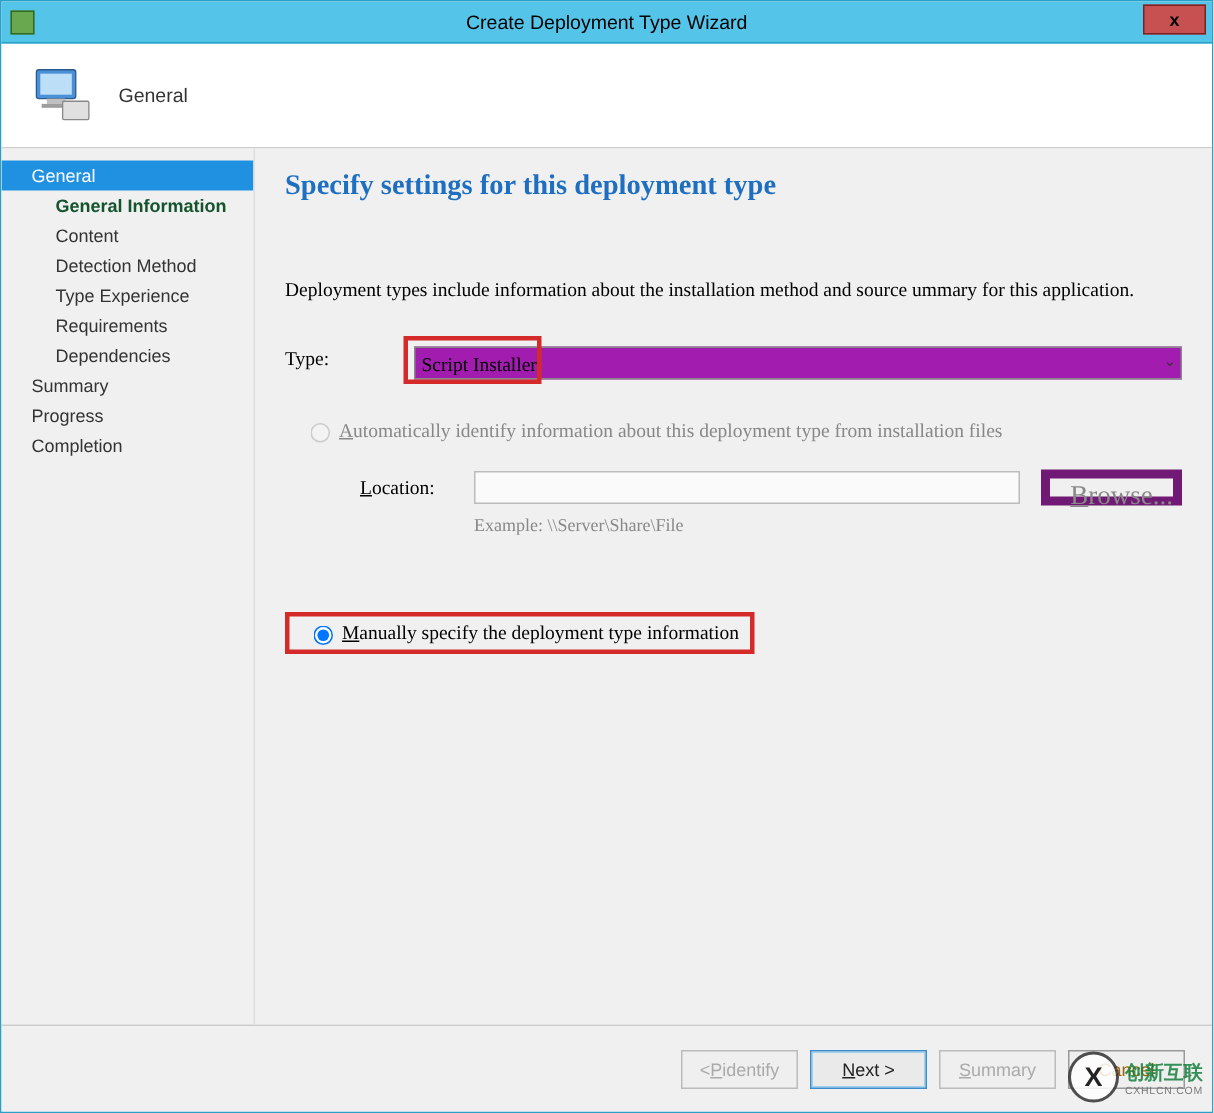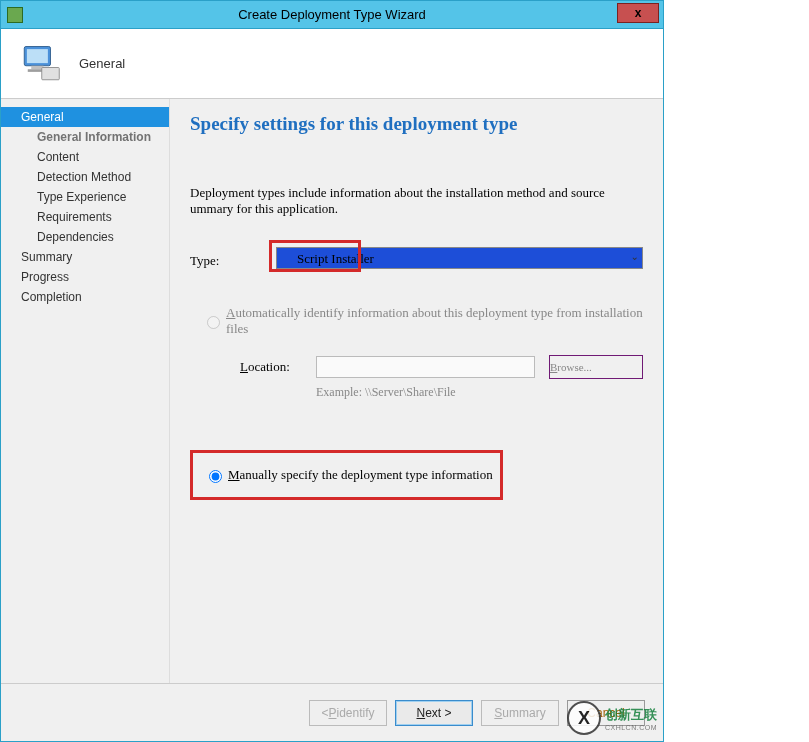--- a/index.html
+++ b/index.html
@@ -5,21 +5,21 @@
   * { box-sizing: border-box; }
   html, body {
     margin: 0; padding: 0;
     width: 809px; height: 742px;
     font-family: "Segoe UI", Tahoma, sans-serif;
     font-size: 12px;
     background: #fff;
     overflow: hidden;
   }
   .window {
-    width: 664px; height: 742px;
+    width: 809px; height: 742px;
     border: 1px solid #2aa0c8;
     display: flex; flex-direction: column;
     position: relative;
   }
   .titlebar {
     height: 28px;
     background: #54c4e8;
     display: flex; align-items: center;
     position: relative;
     border-bottom: 1px solid #2aa0c8;
@@ -83,21 +83,21 @@
     color: #333;
     cursor: default;
   }
   .sidebar-item.level2 { padding-left: 36px; }
   .sidebar-item.active {
     background: #1f91e0;
     color: #fff;
   }
   .sidebar-item.active-sub {
     font-weight: bold;
-    color: #737373;
+    color: #14532d;
   }
   .content {
     flex: 1;
     background: #f0f0f0;
     padding: 14px 20px 0 20px;
     position: relative;
     border-left: 1px solid #ddd;
   }
   .content-heading {
     font-family: "Times New Roman", serif;
@@ -106,41 +106,41 @@
     font-weight: bold;
     margin: 0 0 50px 0;
   }
   .desc {
     font-family: "Times New Roman", serif;
     font-size: 13px;
     color: #000;
     margin-bottom: 30px;
   }
   .row {
-    display: flex; align-items: flex-end;
-    margin-bottom: 36px;
+    display: flex; align-items: flex-start;
+    margin-bottom: 26px;
   }
   .type-label {
     font-family: "Times New Roman", serif;
     width: 86px;
     font-size: 13px;
     color: #000;
   }
   .type-select-wrap {
     flex: 1;
     position: relative;
   }
   .type-select {
     width: 100%;
     height: 22px;
     font-family: "Times New Roman", serif;
     font-size: 13px;
-    padding: 1px 20px;
+    padding: 1px 4px;
     border: 1px solid #888;
-    background: #1d4ed8;
+    background: #a21caf;
     appearance: none;
   }
   .chevron {
     position: absolute;
     right: 4px; top: 4px;
     pointer-events: none;
     font-size: 10px;
     color: #333;
   }
   .highlight-red {
@@ -172,39 +172,39 @@
   }
   .location-input {
     flex: 1;
     height: 22px;
     border: 1px solid #bbb;
     background: #fafafa;
     margin-right: 14px;
   }
   .browse-btn {
     width: 94px; height: 24px;
-    border: 1px solid #701a75;
+    border: 6px solid #701a75;
     background: #f0f0f0;
     color: #888;
     font-family: "Times New Roman", serif;
-    font-size: 11px;
-    text-align: left;
+    font-size: 18px;
+    text-align: right;
     line-height: 22px;
   }
   .example {
     font-family: "Times New Roman", serif;
     font-size: 12px;
     color: #888;
     padding-left: 126px;
     margin-bottom: 50px;
   }
   .manual-wrap {
     position: relative;
     display: inline-block;
-    padding: 17px 10px;
+    padding: 6px 10px;
   }
   .footer {
     height: 58px;
     background: #f0f0f0;
     border-top: 1px solid #ccc;
     display: flex;
     justify-content: flex-end;
     align-items: center;
     padding-right: 18px;
     gap: 8px;

